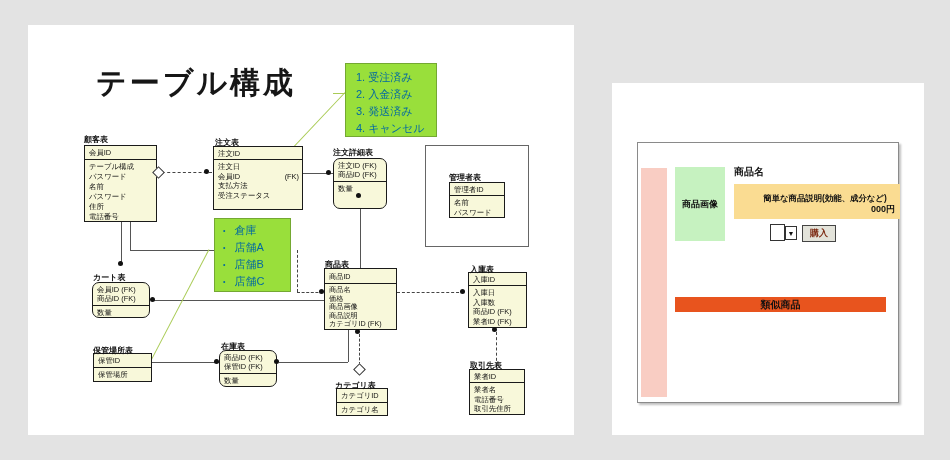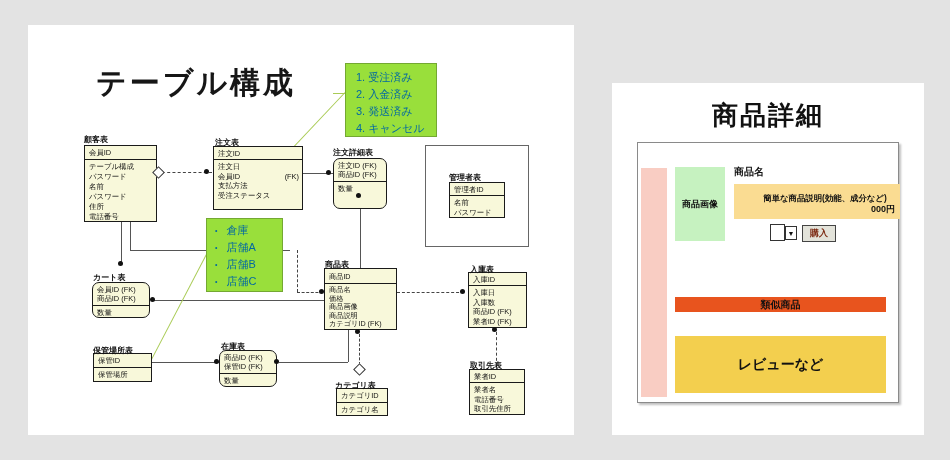--- a/index.html
+++ b/index.html
@@ -79,21 +79,21 @@
   <div class="gline" style="left:317px;top:67px;width:140px;transform:rotate(133.3deg);"></div>
   <div class="gline" style="left:181px;top:224px;width:144px;transform:rotate(117.6deg);"></div>
 
   <div class="note" style="left:317px;top:38px;width:92px;height:74px;padding:5px 0 0 10px;">
     <div class="nrow">1.  受注済み</div>
     <div class="nrow">2.  入金済み</div>
     <div class="nrow">3.  発送済み</div>
     <div class="nrow">4.  キャンセル</div>
   </div>
 
-  <div class="note" style="left:178px;top:193px;width:77px;height:74px;padding:3px 0 0 8px;">
+  <div class="note" style="left:186px;top:193px;width:77px;height:74px;padding:3px 0 0 8px;">
     <div class="nrow">
         <span style="font-size:7px;margin-right:9px;">•</span>
         <span>倉庫</span>
       </div>
     <div class="nrow">
         <span style="font-size:7px;margin-right:9px;">•</span>
         <span>店舗A</span>
       </div>
     <div class="nrow">
         <span style="font-size:7px;margin-right:9px;">•</span>
@@ -237,21 +237,20 @@
       <div class="errow">業者名</div>
       <div class="errow">電話番号</div>
       <div class="errow">取引先住所</div>
     </div>
   </div>
 
 </div>
 
 <div class="card" style="left:612px;top:83px;width:312px;height:352px;">
 
-  <div class="rtitle" style="top:15px;">商品詳細</div>
 
   <div class="panel" style="left:25px;top:59px;width:262px;height:261px;">
 
     <div style="position:absolute;left:3px;top:25px;width:26px;height:229px;background:#f9cdc3;"></div>
 
     <div class="wbox" style="left:37px;top:24px;width:50px;height:74px;background:#c6f2c0;font-size:9px;">商品画像</div>
 
     <div style="position:absolute;left:96px;top:22px;font-size:10px;font-weight:bold;color:#111;">商品名</div>
 
     <div style="position:absolute;left:96px;top:41px;width:150px;height:35px;background:#fadc92;padding-left:16px;">
@@ -259,16 +258,15 @@
       <div style="position:absolute;right:5px;bottom:3px;font-size:9px;font-weight:bold;color:#111;">000円</div>
     </div>
 
     <div style="position:absolute;left:132px;top:81px;width:15px;height:17px;background:#fff;border:1px solid #333;box-sizing:border-box;"></div>
     <div class="wbox" style="left:147px;top:83px;width:12px;height:14px;background:#fff;border:1px solid #333;font-size:7px;font-weight:normal;">▼</div>
     <div class="wbox" style="left:164px;top:82px;width:34px;height:17px;background:#e3e3da;border:1.4px solid #444;font-size:9px;color:#7b2810;">購入</div>
 
 
     <div class="wbox" style="left:37px;top:154px;width:211px;height:15px;background:#e8541e;font-size:10px;">類似商品</div>
 
-    <div class="wbox" style="left:37px;top:193px;width:211px;height:57px;background:#f3cf4e;font-size:14px;">レビューなど</div>
 
   </div>
 </div>
 
 </body></html>

